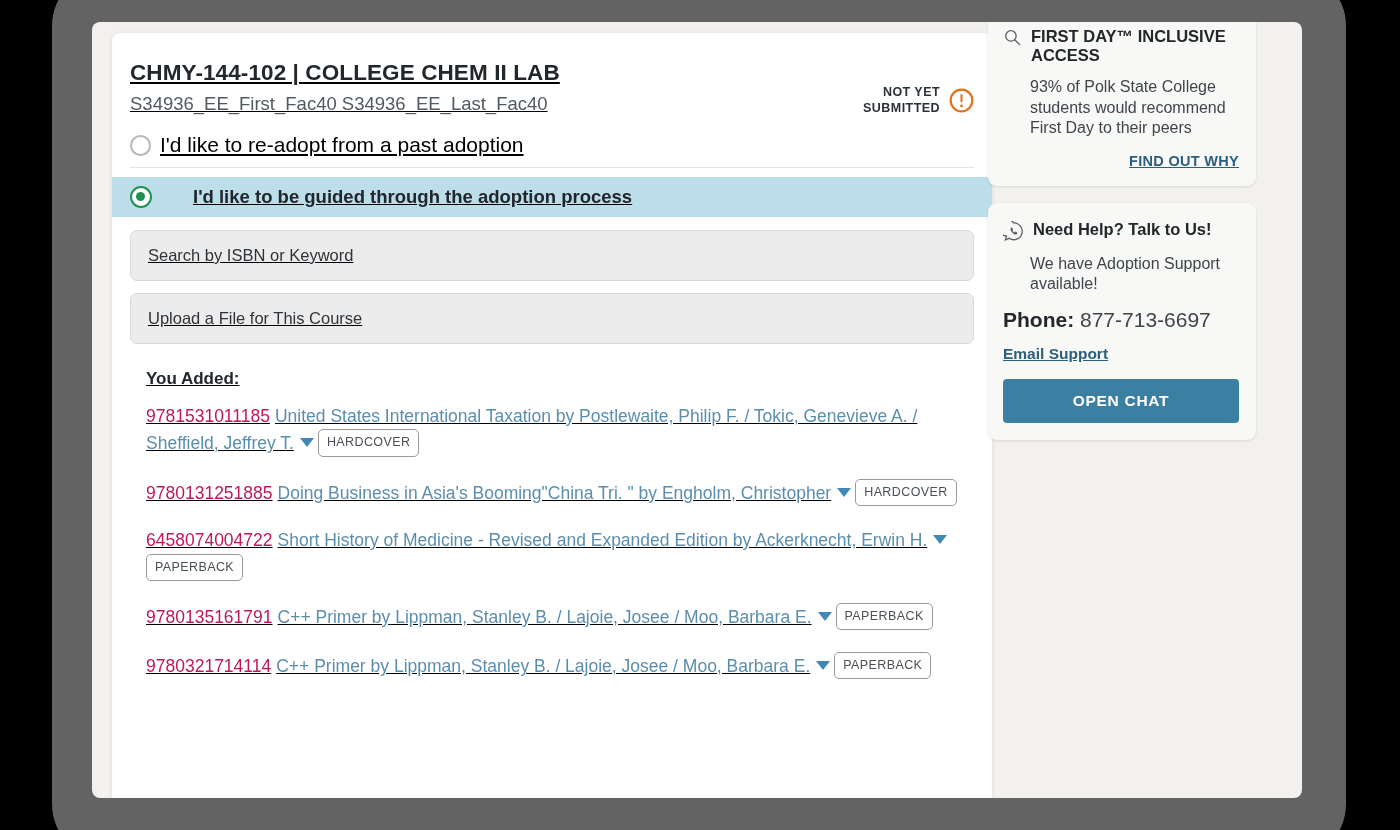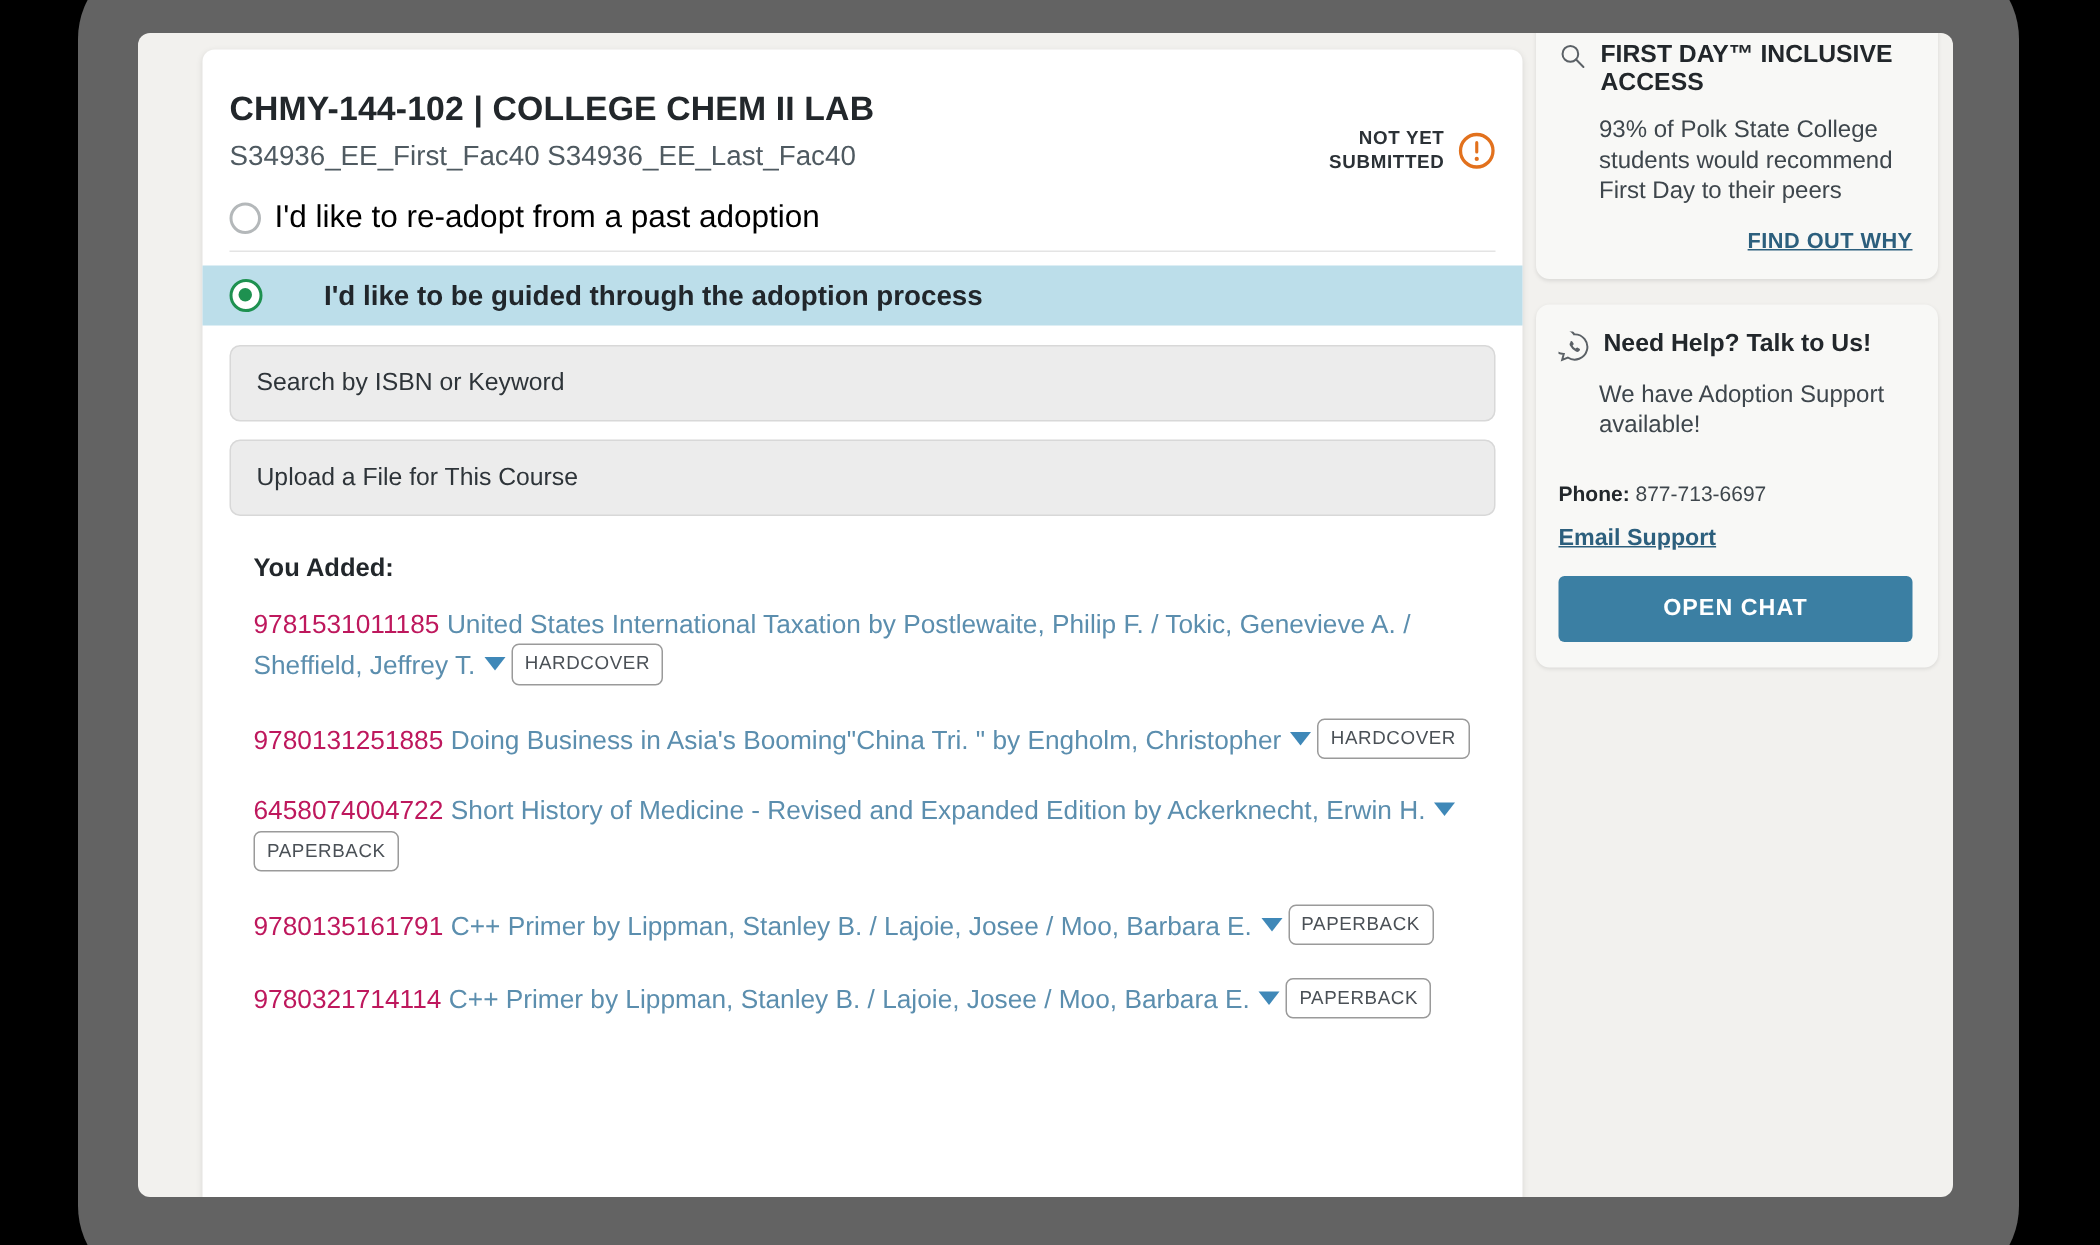--- a/index.html
+++ b/index.html
@@ -31,27 +31,28 @@
     width: 1210px;
     height: 776px;
     background: #f2f1ee;
     border-radius: 8px;
     overflow: hidden;
   }
 
   
   #main-card {
     position: absolute;
-    left: 43px;
+    left: 20px;
     top: 11px;
     width: 880px;
     height: 776px;
     background: #ffffff;
     border-radius: 8px 8px 0 0;
     box-shadow: 0 1px 4px rgba(0,0,0,0.10);
+    text-decoration: underline;
   }
 
   .card-head {
     padding: 26px 18px 0 18px;
   }
 
   #course-title {
     font-size: 22.5px;
     font-weight: bold;
     letter-spacing: 0.1px;
@@ -198,21 +199,21 @@
     letter-spacing: 0.4px;
     color: #4a5056;
     background: #fff;
     vertical-align: 3px;
     white-space: nowrap;
   }
 
   
   #sidebar {
     position: absolute;
-    left: 932px;
+    left: 896px;
     top: -12px;
     width: 268px;
   }
   .panel {
     background: #f8f8f6;
     border-radius: 9px;
     box-shadow: 0 1px 3px rgba(0,0,0,0.10);
     padding: 17px 17px 17px 15px;
     margin-bottom: 17px;
   }
@@ -240,22 +241,22 @@
     text-align: right;
     font-size: 14.5px;
     font-weight: bold;
     letter-spacing: 0.3px;
     color: #2c5f7d;
     text-decoration: underline;
     cursor: pointer;
   }
   #help-panel .panel-body { margin-left: 27px; }
   .phone-line {
-    margin-top: 26px;
-    font-size: 14px;
+    margin-top: 13px;
+    font-size: 21px;
     color: #3e464c;
   }
   .phone-line b { color: #22272b; }
   #email-support-link {
     display: inline-block;
     margin-top: 13px;
     font-size: 15.5px;
     font-weight: bold;
     color: #2c5f7d;
     text-decoration: underline;

